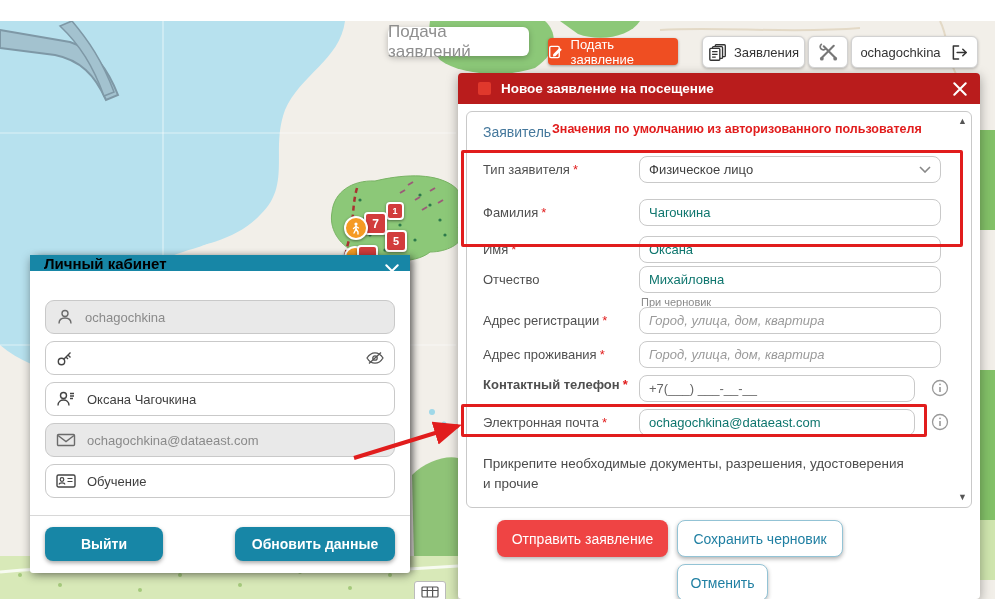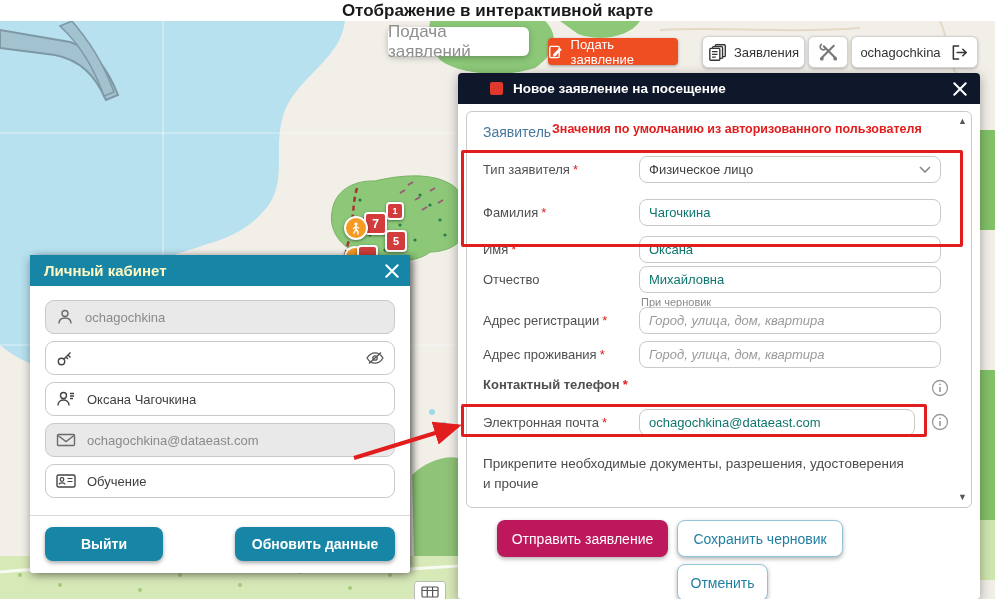--- a/index.html
+++ b/index.html
@@ -23,39 +23,39 @@
   
   .tb{position:absolute;top:36px;height:32px;background:#fff;border:1px solid #d2d2d2;border-radius:6px;
       box-shadow:0 1px 3px rgba(0,0,0,.25);display:flex;align-items:center;justify-content:center;
       gap:6px;font-size:13px;color:#333;cursor:pointer;z-index:20;box-sizing:border-box;}
   #btn-submit-app{position:absolute;left:548px;top:38px;width:130px;height:27px;background:#ef4e22;
       border-radius:4px;display:flex;align-items:center;justify-content:center;gap:7px;color:#fff;
       font-size:13px;box-shadow:0 1px 3px rgba(0,0,0,.35);cursor:pointer;z-index:20;}
   
   #account-panel{position:absolute;left:30px;top:255px;width:380px;height:318px;background:#fff;
       border-radius:3px;z-index:10;box-shadow:0 3px 10px rgba(0,0,0,.35),5px 0 7px -2px rgba(30,30,30,.5);}
-  .panel-header{position:absolute;left:0;top:0;right:0;height:31px;background:#1786a6;color:#fef9c3;
+  .panel-header{position:absolute;left:0;top:0;right:0;height:16px;background:#1786a6;color:#000000;
       display:flex;align-items:center;font-weight:bold;font-size:15px;padding-left:14px;box-sizing:border-box;}
   .panel-close{position:absolute;right:10px;top:8px;width:16px;height:16px;cursor:pointer;}
   .afield{position:absolute;left:15px;width:350px;height:34px;border:1px solid #c9c9c9;border-radius:9px;
       background:#fff;display:flex;align-items:center;gap:9px;padding:0 10px;box-sizing:border-box;}
   .afield.disabled{background:#e9e9e9;}
   .afield input{border:none;outline:none;background:transparent;font-family:inherit;font-size:13px;
       color:#3f3f3f;flex:1;min-width:0;}
   .afield.disabled input{color:#8a8a8a;}
   .aicon{flex:0 0 auto;display:block;}
   #panel-divider{position:absolute;left:0;right:0;top:260px;border-top:1px solid #d8d8d8;}
   .teal-btn{position:absolute;top:272px;height:34px;background:#1786a6;border:none;border-radius:8px;
       color:#fff;font-weight:bold;font-size:14px;font-family:inherit;cursor:pointer;
       box-shadow:0 2px 4px rgba(0,0,0,.35);}
   
   #modal{position:absolute;left:458px;top:73px;width:522px;height:526px;background:#fff;border-radius:4px;
       z-index:10;box-shadow:0 3px 12px rgba(0,0,0,.35);}
-  #modal-header{position:absolute;left:0;top:0;right:0;height:31px;background:#0f172a;border-radius:4px 4px 0 0;
-      display:flex;align-items:center;color:#fff;font-size:13.5px;font-weight:bold;padding-left:32px;gap:10px;
+  #modal-header{position:absolute;left:0;top:0;right:0;height:31px;background:#b91c1c;border-radius:4px 4px 0 0;
+      display:flex;align-items:center;color:#fff;font-size:13.5px;font-weight:bold;padding-left:20px;gap:10px;
       box-sizing:border-box;}
   #modal-red-square{width:13px;height:13px;background:#e0382c;border-radius:2px;}
   #modal-close{position:absolute;right:12px;top:8px;width:16px;height:16px;cursor:pointer;}
   #modal-card{position:absolute;left:8px;top:38px;width:506px;height:397px;border:1px solid #c9c9c9;
       border-radius:6px;background:#fff;box-sizing:border-box;}
   #section-label{position:absolute;left:16px;top:12px;font-size:14px;color:#45789c;}
   #defaults-note{position:absolute;left:85px;top:10px;font-size:12.5px;font-weight:bold;color:#e11d1d;
       white-space:nowrap;}
   .frow-label{position:absolute;left:16px;font-size:13px;color:#4f4f4f;line-height:27px;}
   .req{color:#e11d1d;margin-left:3px;}
@@ -65,21 +65,21 @@
   .finput::placeholder{color:#9a9a9a;font-style:italic;}
   .fselect{position:absolute;left:172px;width:302px;height:27px;border:1px solid #c9c9c9;border-radius:8px;
       background:#fff;display:flex;align-items:center;justify-content:space-between;padding:0 9px;
       box-sizing:border-box;font-size:13px;color:#3f3f3f;cursor:pointer;}
   .fhint{position:absolute;left:174px;font-size:11px;color:#8a8a8a;}
   .finfo{position:absolute;left:464px;width:18px;height:18px;cursor:pointer;}
   #attach-note{position:absolute;left:16px;top:342px;width:430px;font-size:13.5px;color:#4c4c4c;line-height:1.45;}
   .scroll-arrow{position:absolute;right:4px;font-size:9px;color:#555;cursor:pointer;line-height:10px;}
   .mbtn{position:absolute;height:37px;border-radius:8px;font-family:inherit;font-size:14px;cursor:pointer;
       box-shadow:0 2px 4px rgba(0,0,0,.3);box-sizing:border-box;}
-  .mbtn.primary{background:#be185d;border:none;color:#fff;}
+  .mbtn.primary{background:#ef4444;border:none;color:#fff;}
   .mbtn.outline{background:#fff;border:1px solid #93c3d5;color:#1f7fa2;}
   
   .anno-box{position:absolute;border:3px solid #e11d1d;border-radius:2px;z-index:40;pointer-events:none;}
   #anno-arrow{position:absolute;left:340px;top:408px;z-index:40;pointer-events:none;}
   
   #basemap-btn{position:absolute;left:414px;top:581px;width:32px;height:22px;background:#fff;
       border:1px solid #bbb;border-radius:3px;display:flex;align-items:center;justify-content:center;
       cursor:pointer;z-index:5;box-sizing:border-box;}
 </style>
 </head>
@@ -179,21 +179,20 @@
         <path d="M7,4.8 L7,8"></path>
           <path d="M7,8 L5,12 M7,8 L9,11 M9,11 L9,13"></path>
         <path d="M7,5.5 L4.5,7.5 M7,5.5 L9.5,7"></path>
       </g>
     </svg>
   </div>
   <div class="marker-orange" style="left:344px;top:246px;width:18px;height:18px;"></div>
   <div class="marker" style="left:357px;top:245px;width:17px;height:17px;"></div>
 
   <div id="top-band"></div>
-  <div id="page-title">Отображение в интерактивной карте</div>
 
   <div id="tooltip">
     <span>Подача заявлений</span>
   </div>
 
   <div id="btn-submit-app">
     <svg width="16" height="16" viewBox="0 0 18 18">
       <rect x="2" y="2.5" width="11" height="13" rx="1.5" fill="none" stroke="#fff" stroke-width="1.6"></rect>
       <path d="M6,11.5 L13.5,4 L16,6.5 L8.5,14 L5.8,14.2 Z" fill="#fff"></path>
     </svg>
@@ -344,20 +343,21 @@
       <input class="finput" style="top: 195px;" placeholder="Город, улица, дом, квартира">
 
       <div class="frow-label" style="top:229px;">
         <span>Адрес проживания</span><span class="req">*</span>
       </div>
       <input class="finput" style="top: 229px;" placeholder="Город, улица, дом, квартира">
 
       <div class="frow-label" style="top:259px;font-weight:bold;">
         <span>Контактный телефон</span><span class="req">*</span>
       </div>
+      <input class="finput short" style="top: 263px; color: rgb(102, 102, 102);" value="+7(___) ___-__-__">
       <svg class="finfo" style="top:267px;" viewBox="0 0 18 18">
         <circle cx="9" cy="9" r="7.5" fill="none" stroke="#999" stroke-width="1.3"></circle>
         <path d="M9,8 V13" stroke="#999" stroke-width="1.6"></path>
         <circle cx="9" cy="5.3" r="0.9" fill="#999"></circle>
       </svg>
 
       <div class="frow-label" style="top:297px;">
         <span>Электронная почта</span><span class="req">*</span>
       </div>
       <input class="finput short" style="top: 297px;" value="ochagochkina@dataeast.com">

